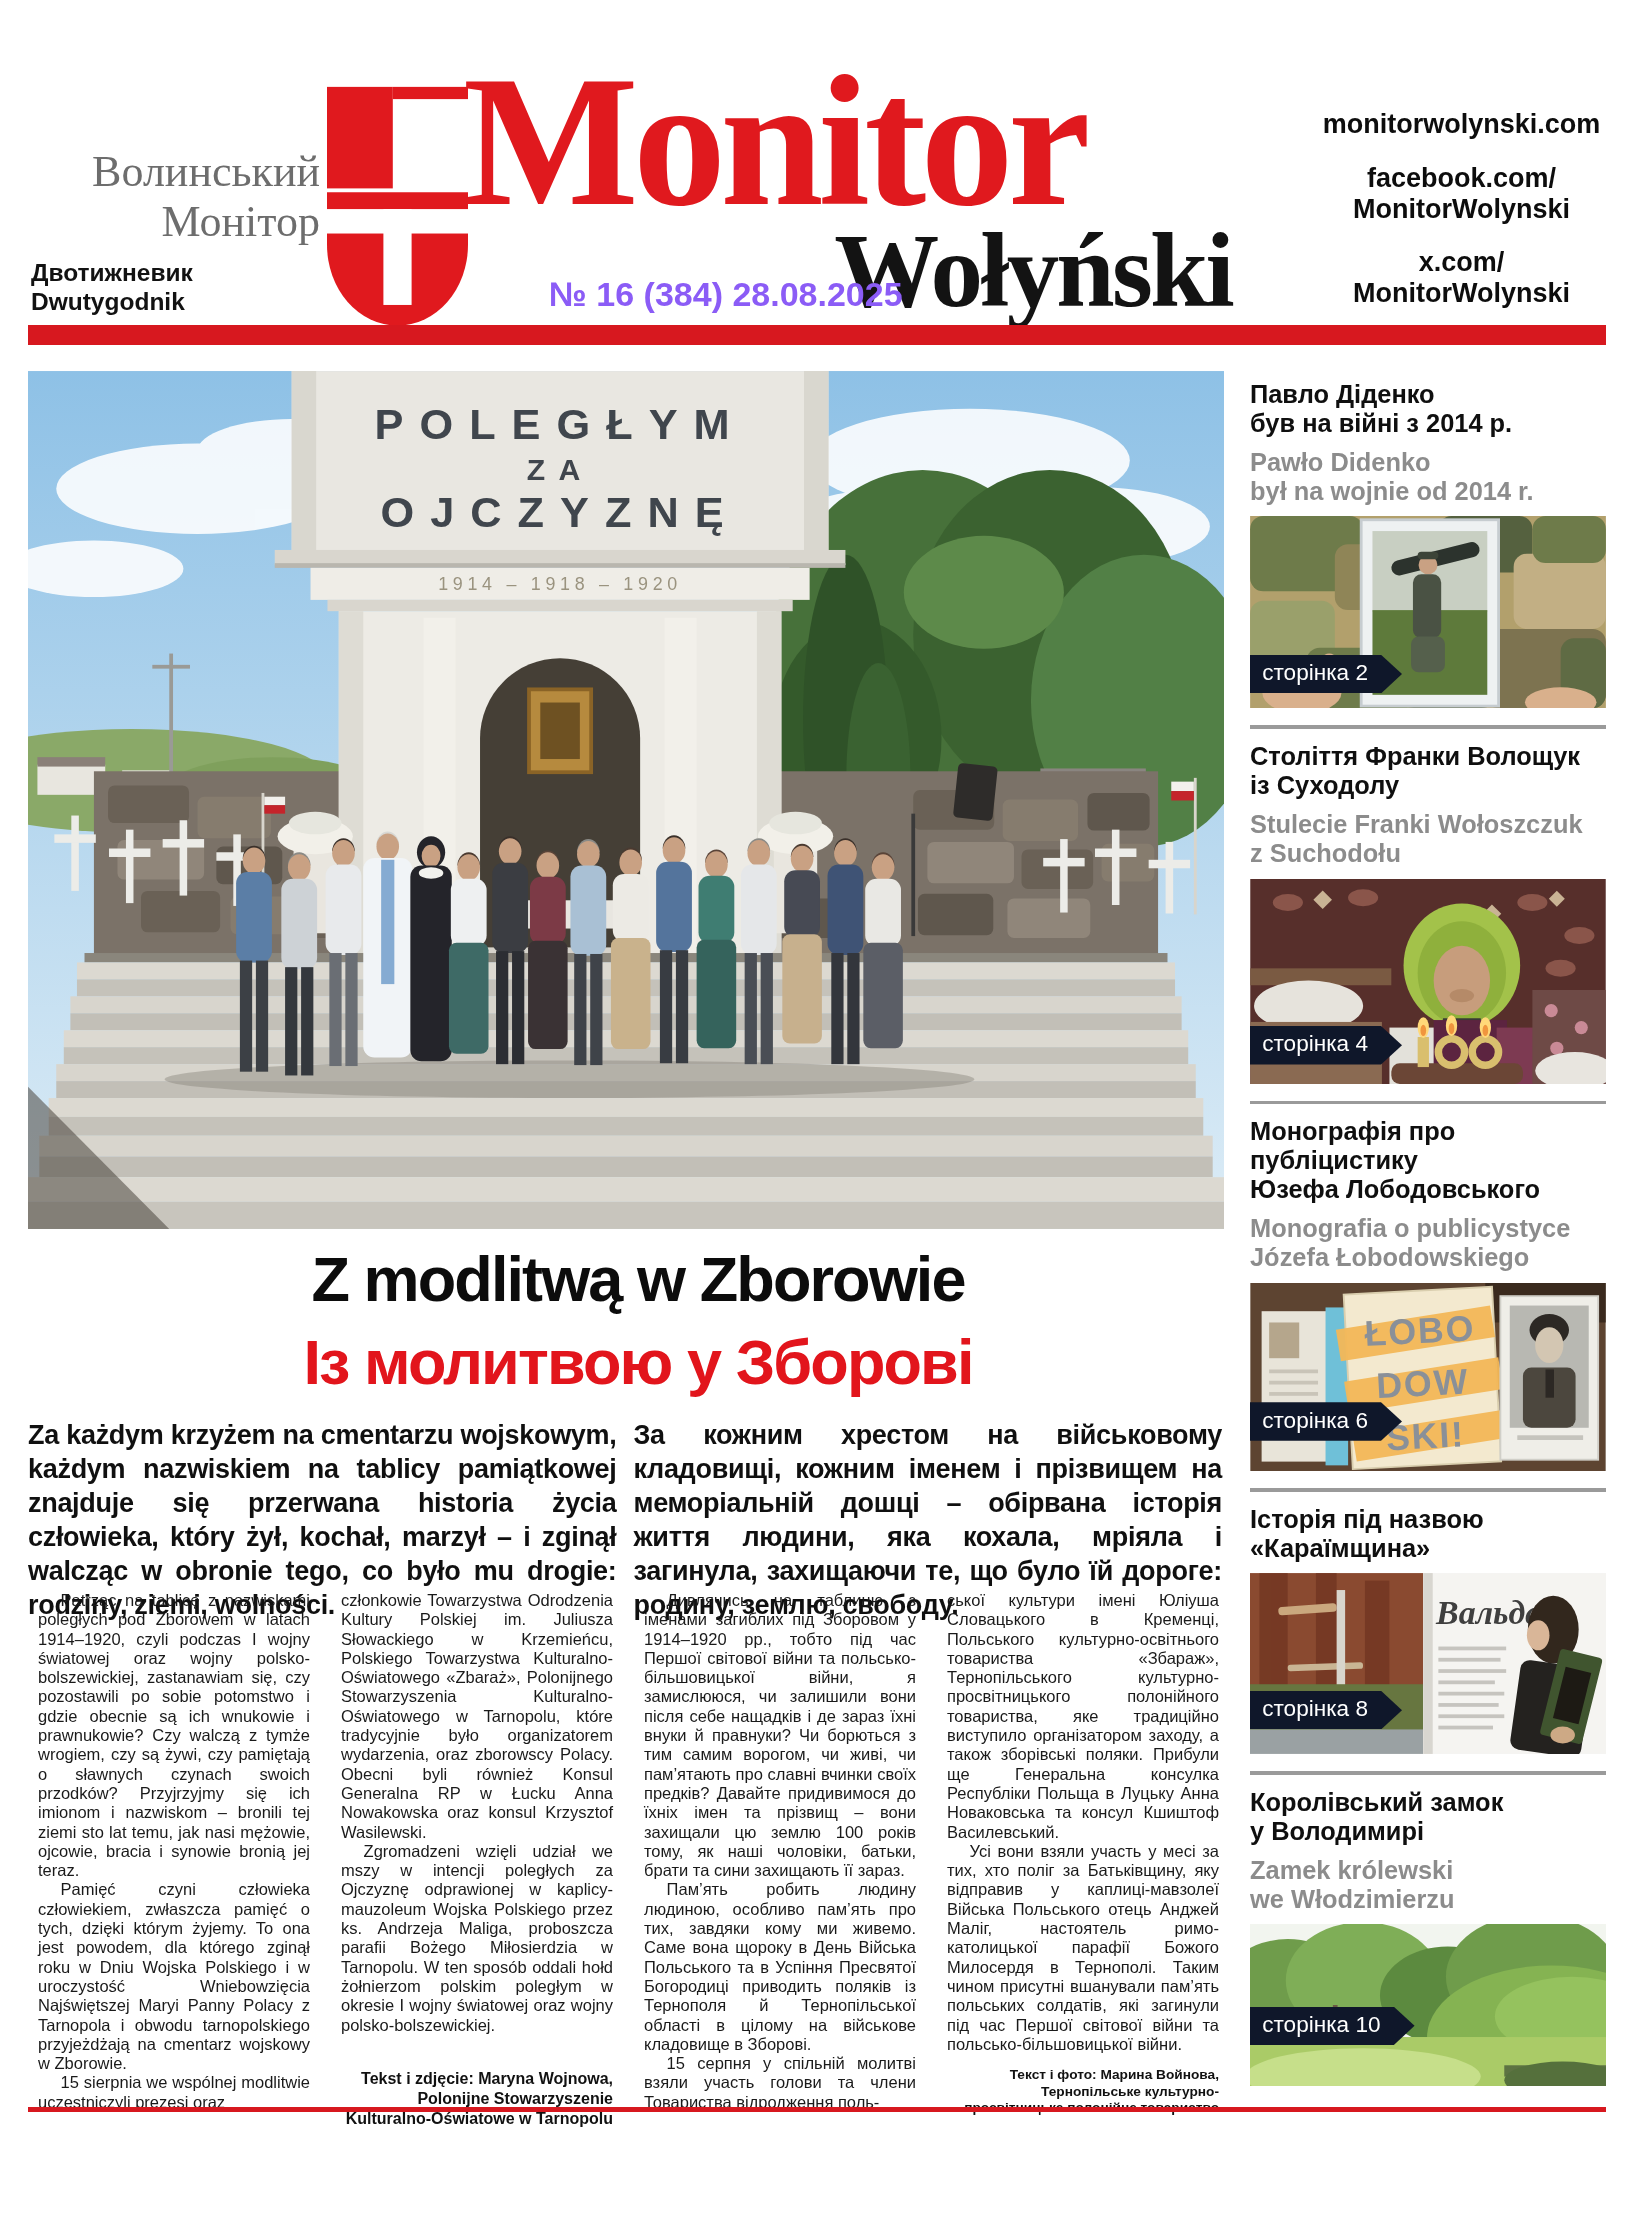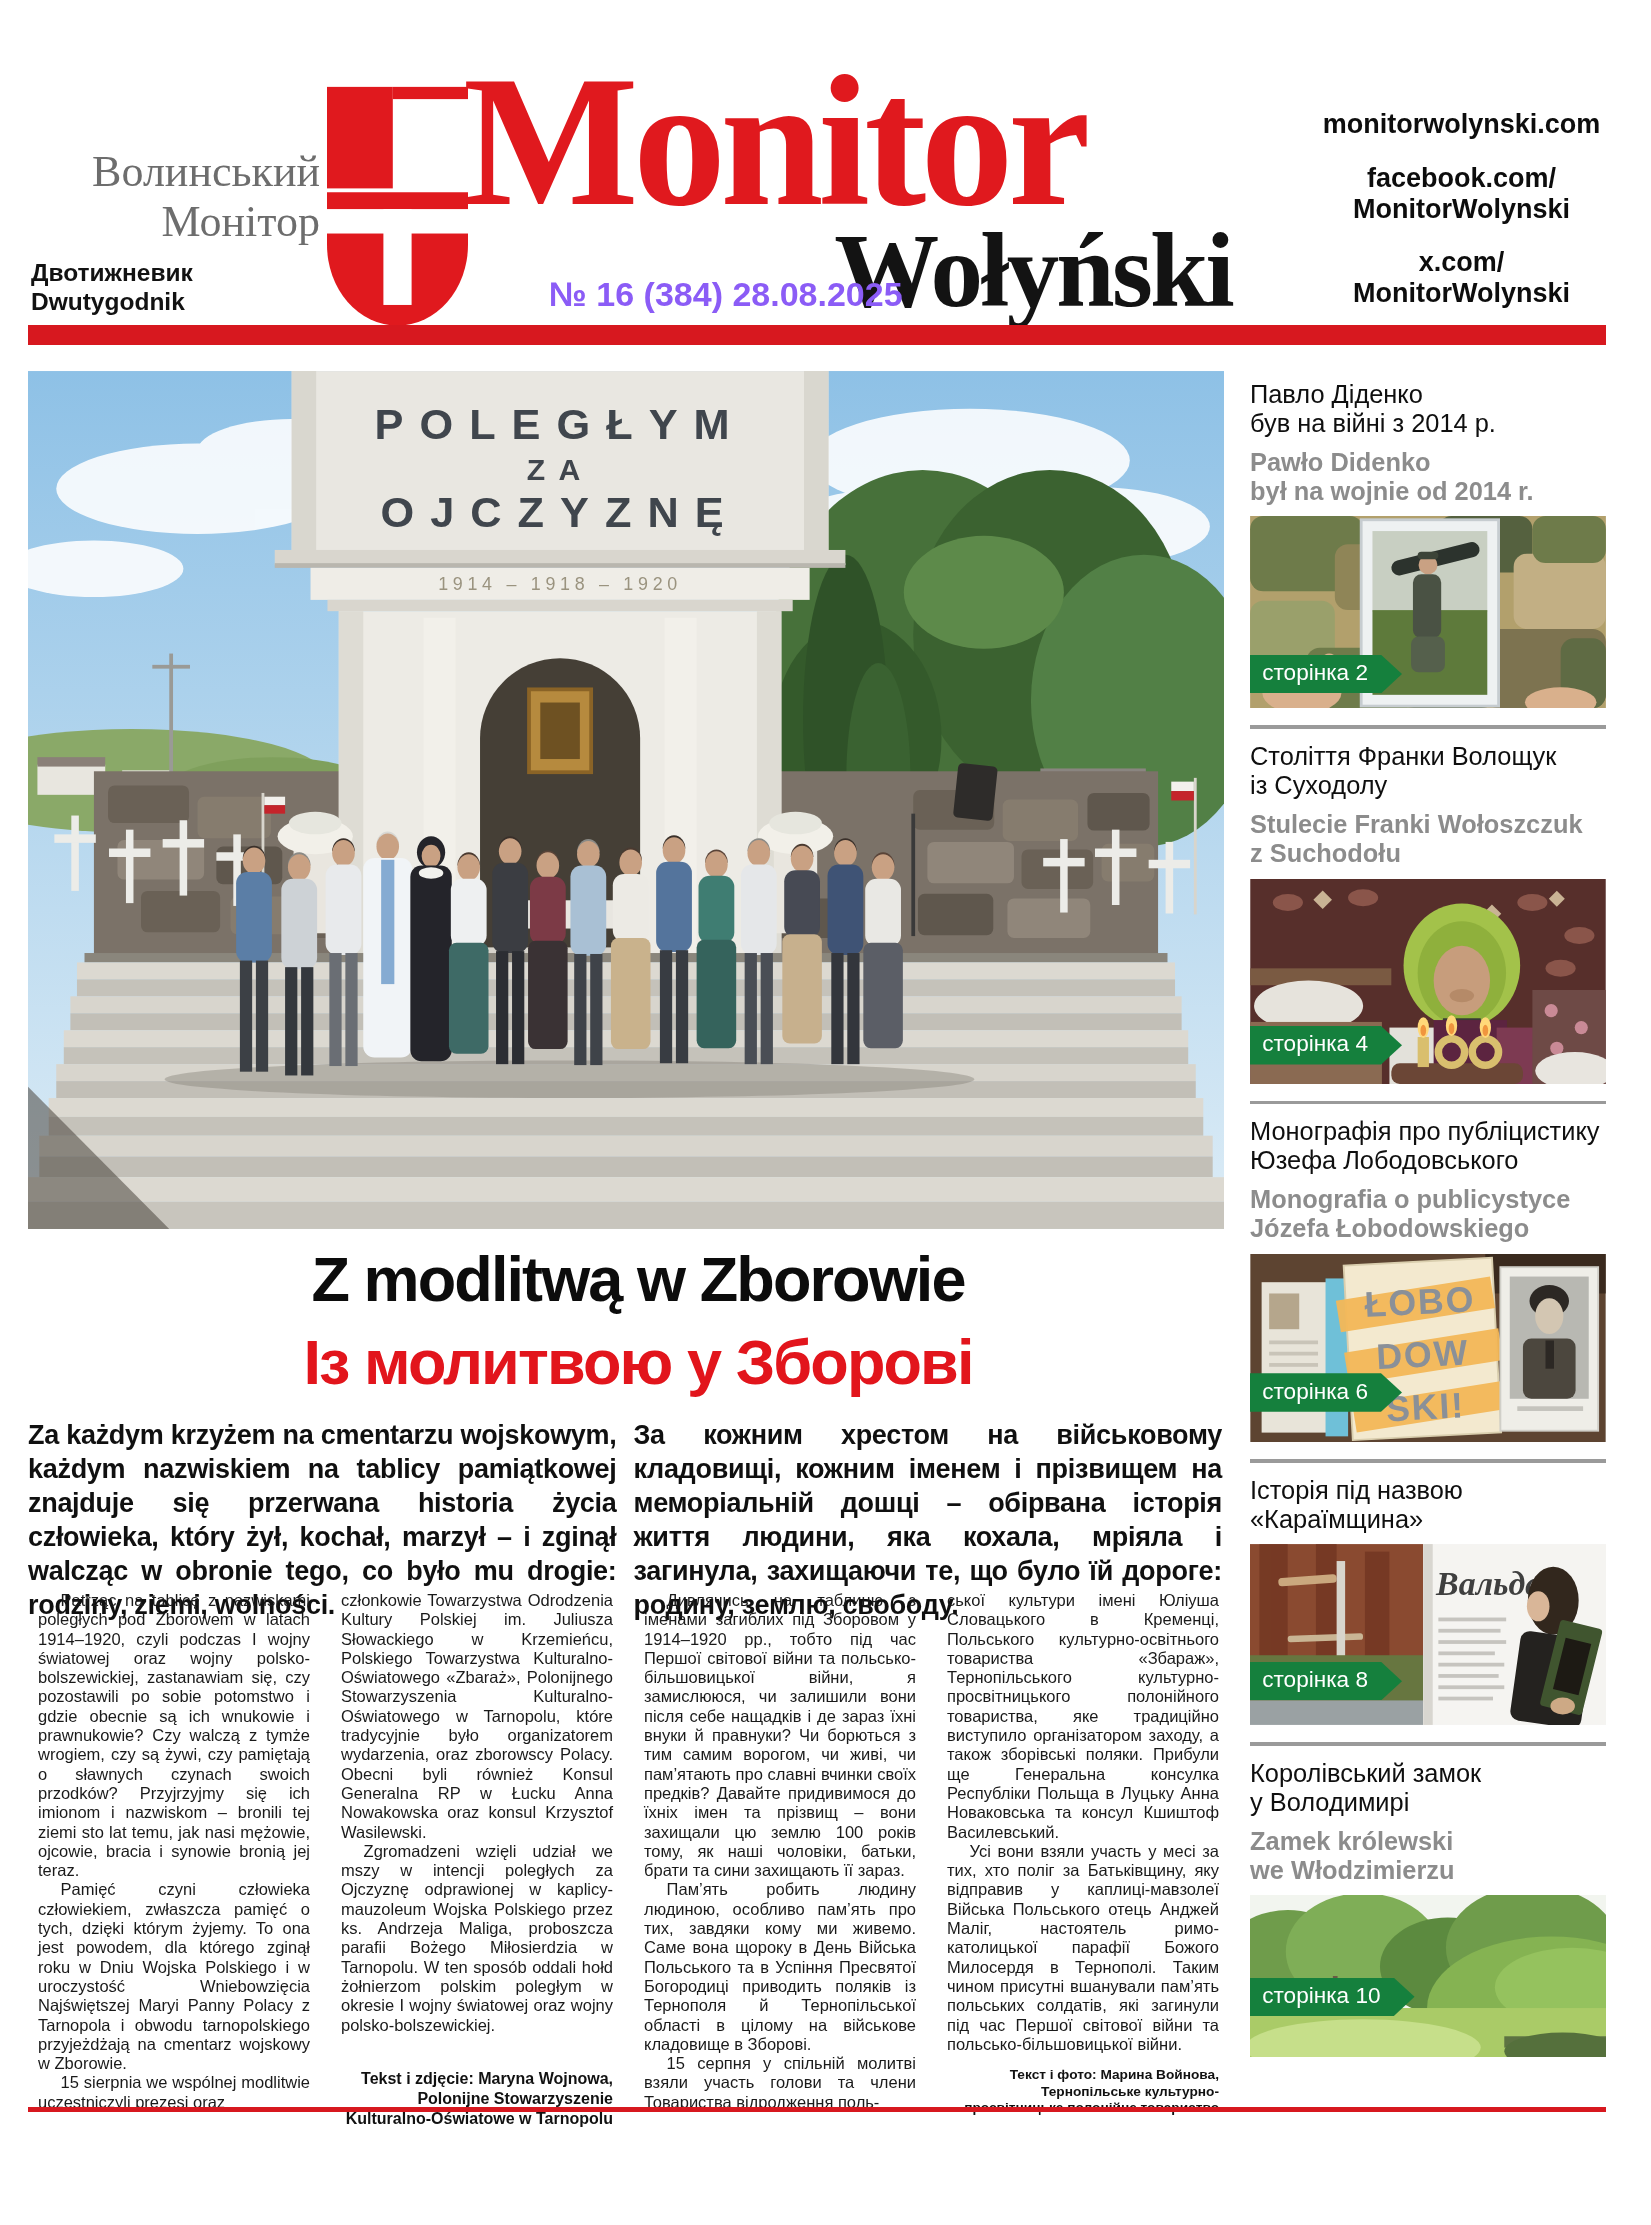--- a/index.html
+++ b/index.html
@@ -38,26 +38,26 @@
   .col { width:272px; }
   .bp { font-size:16.5px; line-height:19.3px; text-align:justify; color:#1a1a1a; }
   .ind { text-indent:22.6px; }
   .credit { margin-top:34px; text-align:right; font-weight:bold; font-size:16px; line-height:20px; color:#111; }
   .credit-ua { margin-top:13px; text-align:right; font-weight:bold; font-size:13.7px; line-height:16.5px; color:#111; }
   .bottom-line { left:28px; top:2107px; width:1578px; height:4.7px; background:#d7181f; }
 
   
   .sidebar { left:1250px; top:380px; width:356px; }
   .teaser { cursor:pointer; }
-  .t-ua { font-size:25.4px; line-height:29px; font-weight:normal; color:#0f0f0f; }
+  .t-ua { font-size:25.4px; line-height:29px; font-weight:bold; color:#0f0f0f; }
   .t-pl { font-size:25.4px; line-height:29px; font-weight:bold; color:#8c8c8c; margin-top:10px; }
   .t-img { position:relative; margin-top:10.4px; }
   .t-img svg { display:block; }
   .divider { height:3.8px; background:#9a9a9a; margin:17px 0 13px; }
-  .badge { position:absolute; left:0; background:#15803d; color:#fff; font-size:22.6px;
+  .badge { position:absolute; left:0; background:#0f172a; color:#fff; font-size:22.6px;
            line-height:22.6px; padding:7.5px 34px 8.5px 12.2px;
            clip-path:polygon(0 0, calc(100% - 21px) 0, 100% 50%, calc(100% - 21px) 100%, 0 100%); }
 </style>
 </head>
 <body>
 
 <div class="page">
 
   <header>
     <div class="abs name-ua">

